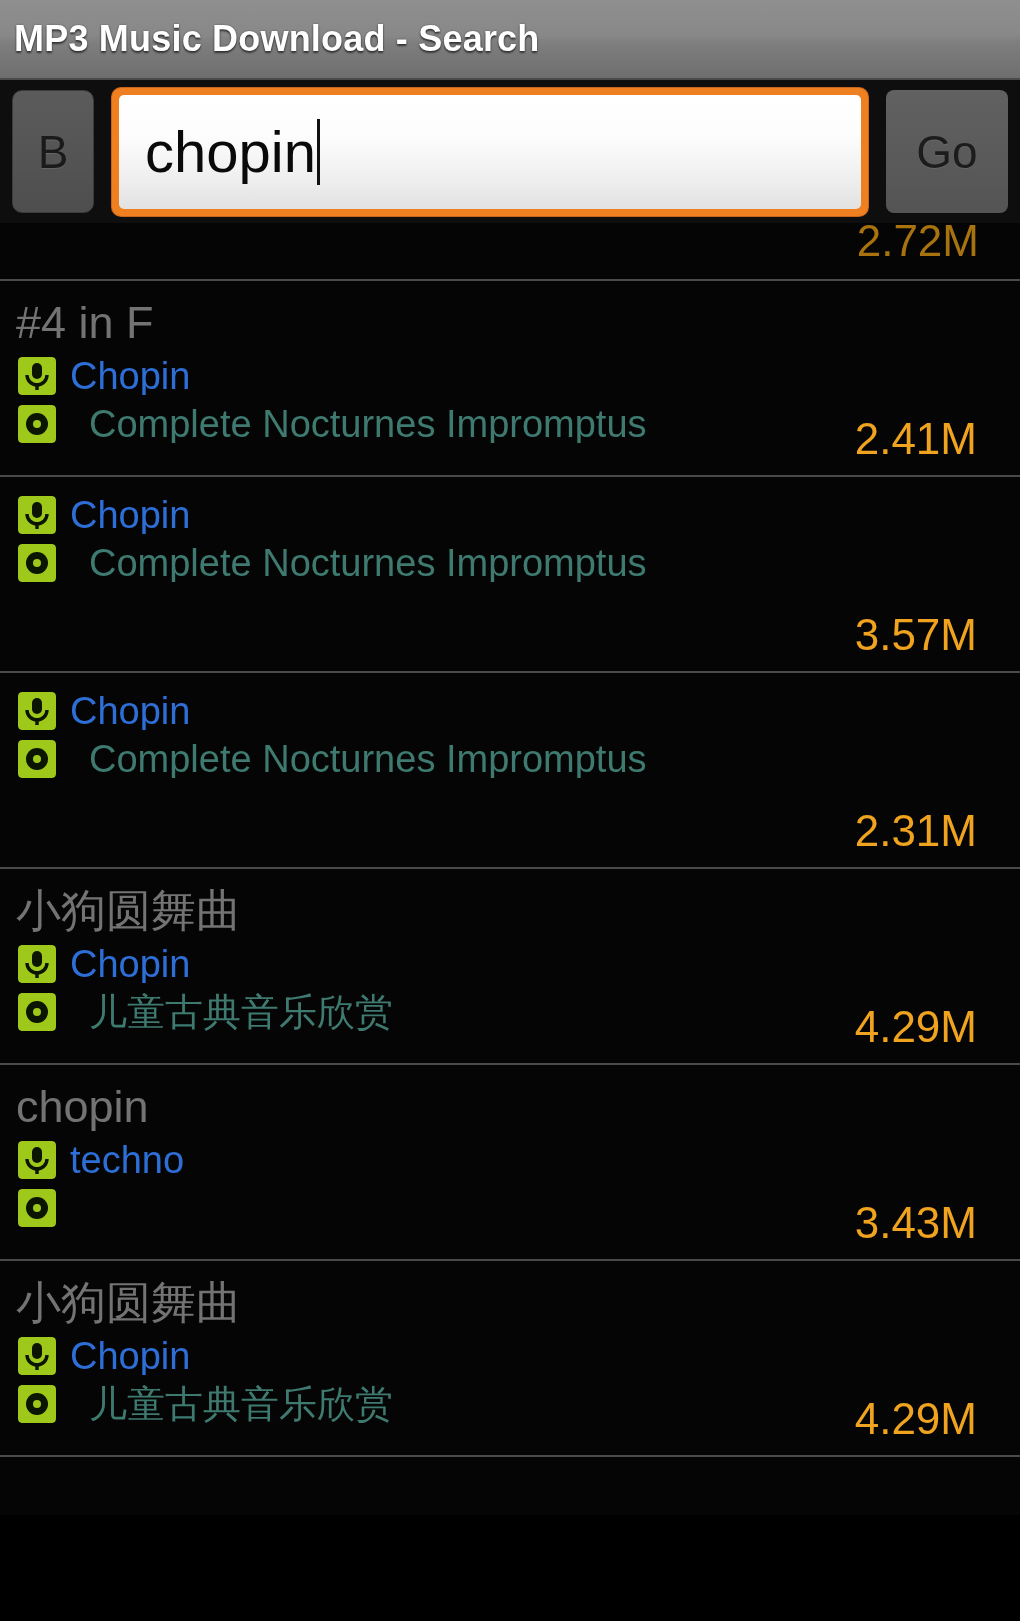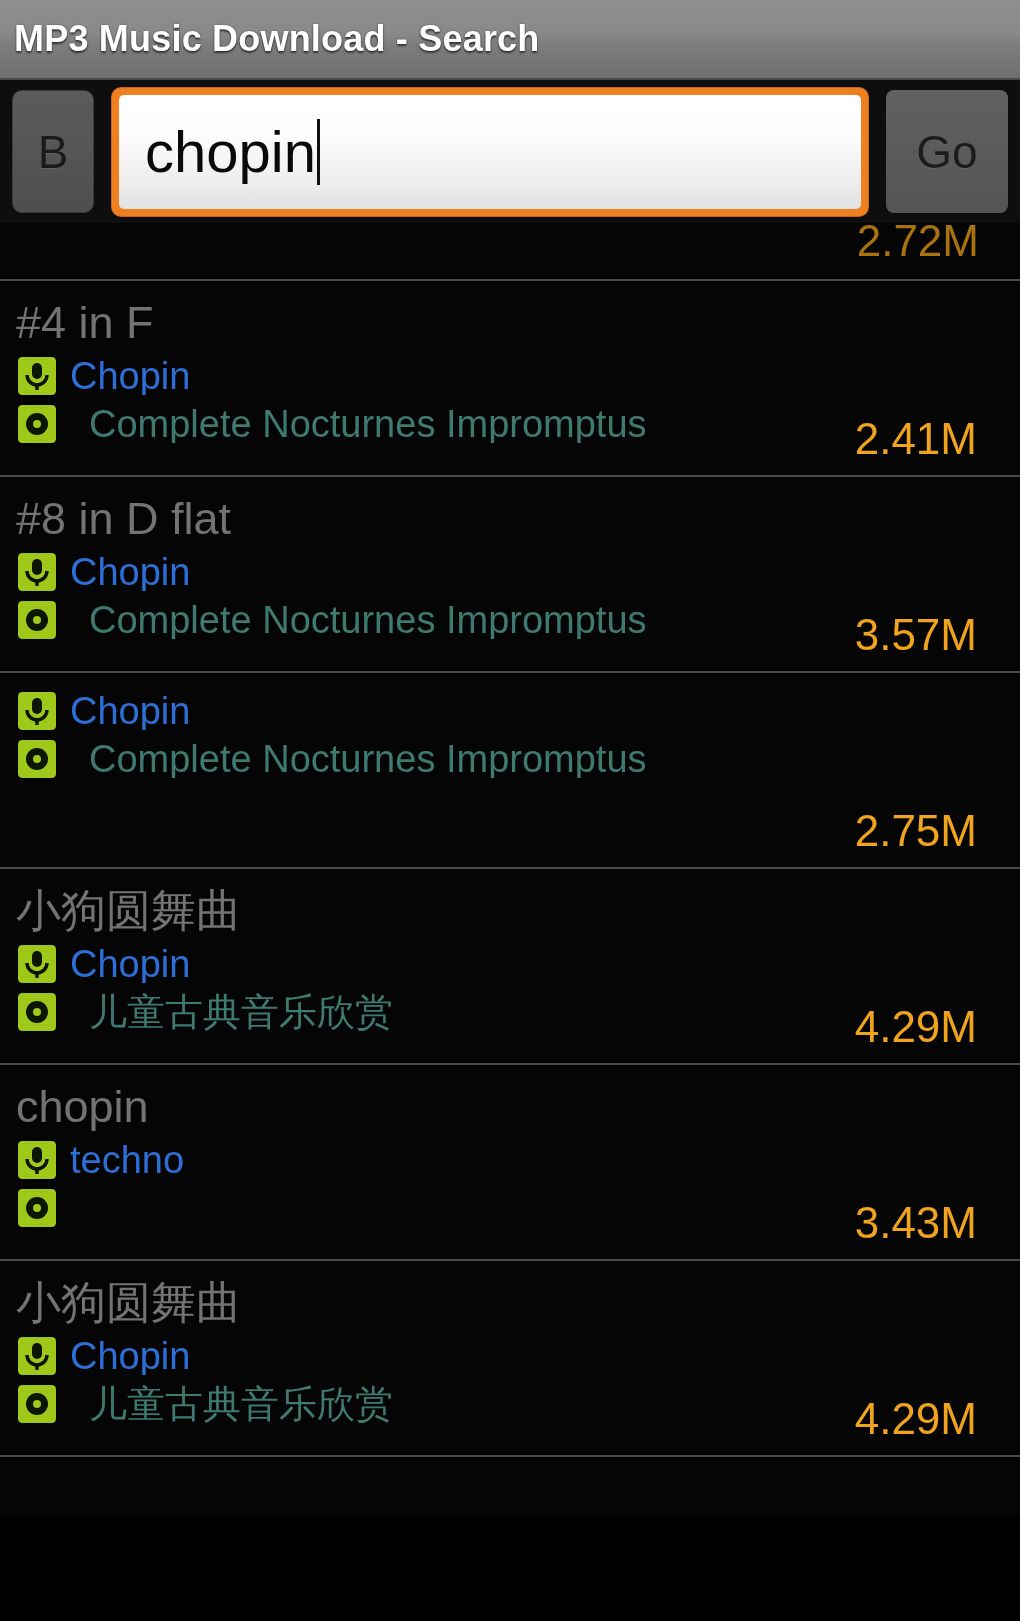--- a/index.html
+++ b/index.html
@@ -245,21 +245,20 @@
         <rect x="0" y="0" width="38" height="38" rx="4" fill="#9ec91a"></rect>
         <circle cx="19" cy="19" r="11" fill="#0b1500"></circle>
         <circle cx="19" cy="19" r="4" fill="#9ec91a"></circle>
       </svg>
       <span class="meta-text album-text">Complete Nocturnes Impromptus</span>
     </div>
     <div class="row-size">2.41M</div>
   </div>
 
   <div class="row">
-    <div class="row-title">#8 in D flat</div>
     <div class="meta-line">
       <svg class="icon" viewBox="0 0 38 38">
         <rect x="0" y="0" width="38" height="38" rx="4" fill="#9ec91a"></rect>
         <rect x="14" y="6" width="10" height="16" rx="5" fill="#0b1500"></rect>
         <path d="M9 18 a10 10 0 0 0 20 0" stroke="#0b1500" stroke-width="3.4" fill="none"></path>
         <rect x="17.3" y="26" width="3.4" height="7" fill="#0b1500"></rect>
       </svg>
       <span class="meta-text artist-text">Chopin</span>
     </div>
     <div class="meta-line">
@@ -284,21 +283,21 @@
       <span class="meta-text artist-text">Chopin</span>
     </div>
     <div class="meta-line">
       <svg class="icon" viewBox="0 0 38 38">
         <rect x="0" y="0" width="38" height="38" rx="4" fill="#9ec91a"></rect>
         <circle cx="19" cy="19" r="11" fill="#0b1500"></circle>
         <circle cx="19" cy="19" r="4" fill="#9ec91a"></circle>
       </svg>
       <span class="meta-text album-text">Complete Nocturnes Impromptus</span>
     </div>
-    <div class="row-size">2.75M</div>
+    <div class="row-size">2.31M</div>
   </div>
 
   <div class="row">
     <div class="row-title">小狗圆舞曲</div>
     <div class="meta-line">
       <svg class="icon" viewBox="0 0 38 38">
         <rect x="0" y="0" width="38" height="38" rx="4" fill="#9ec91a"></rect>
         <rect x="14" y="6" width="10" height="16" rx="5" fill="#0b1500"></rect>
         <path d="M9 18 a10 10 0 0 0 20 0" stroke="#0b1500" stroke-width="3.4" fill="none"></path>
         <rect x="17.3" y="26" width="3.4" height="7" fill="#0b1500"></rect>

